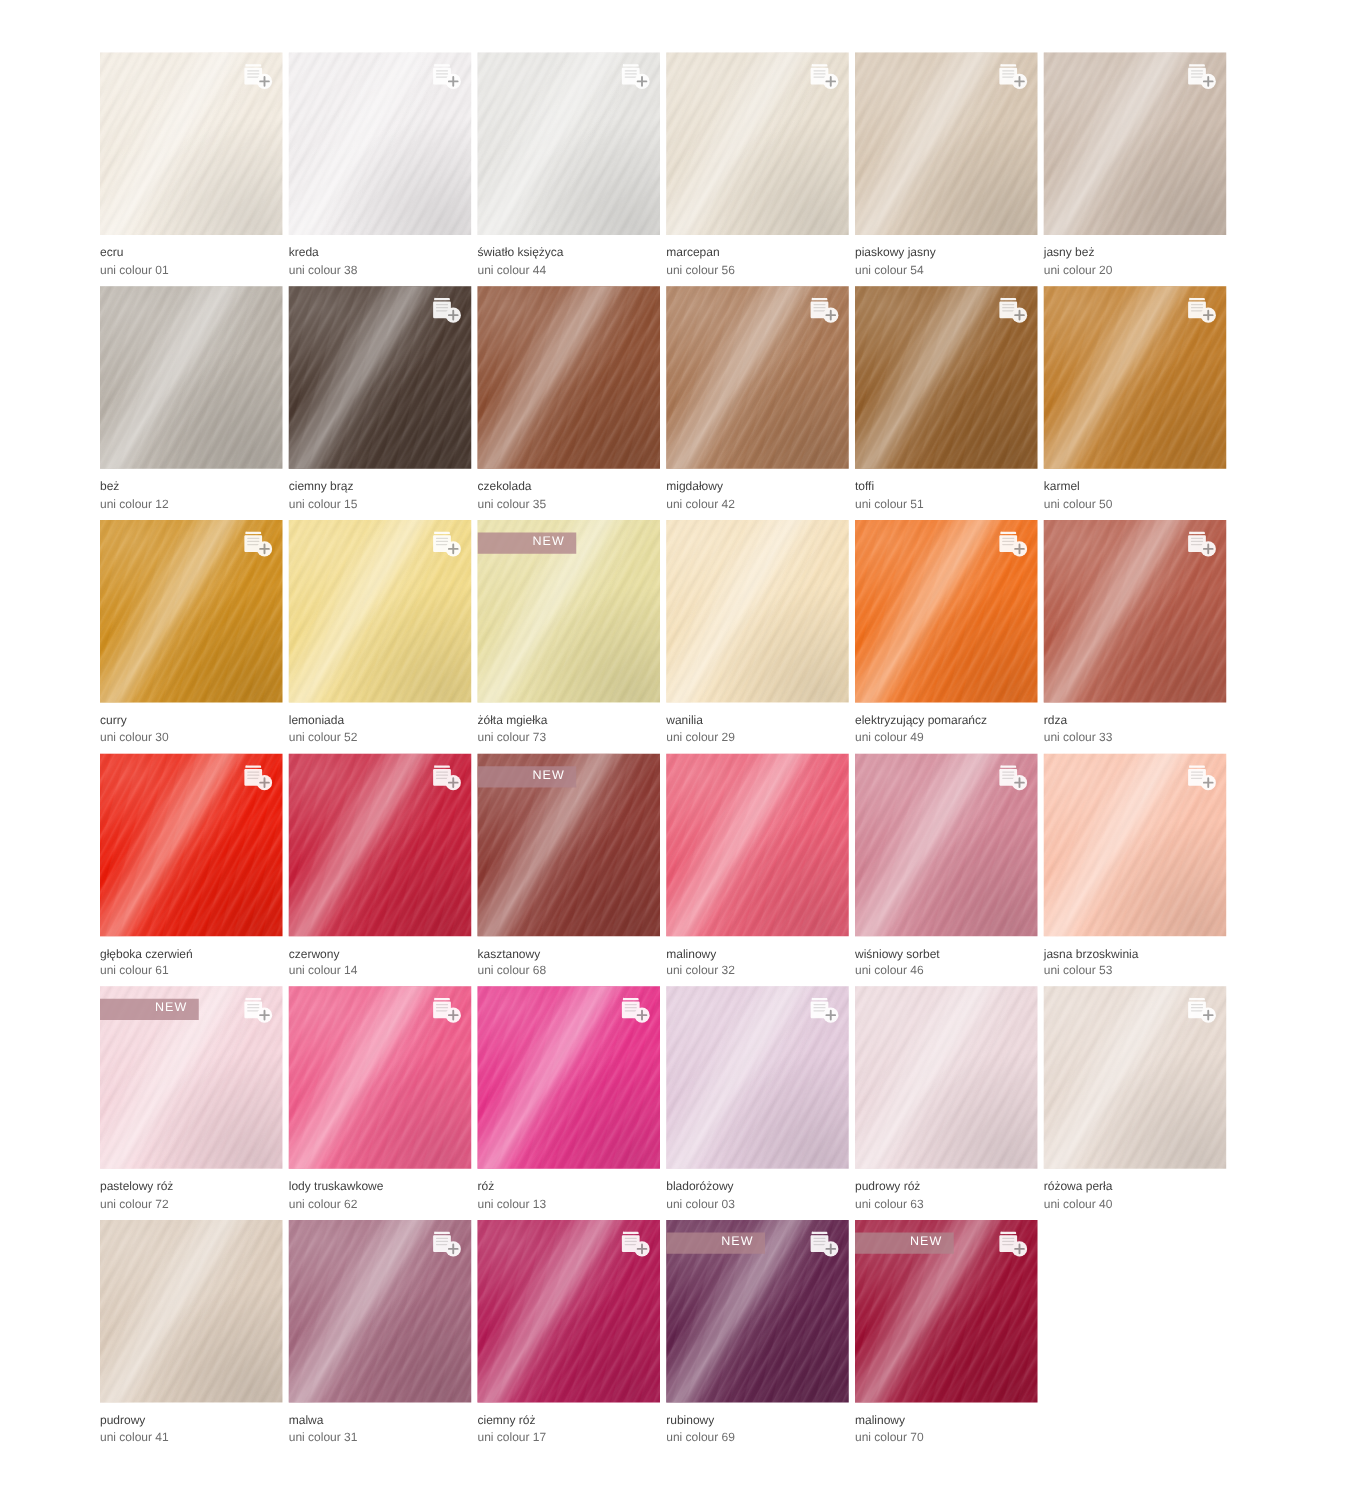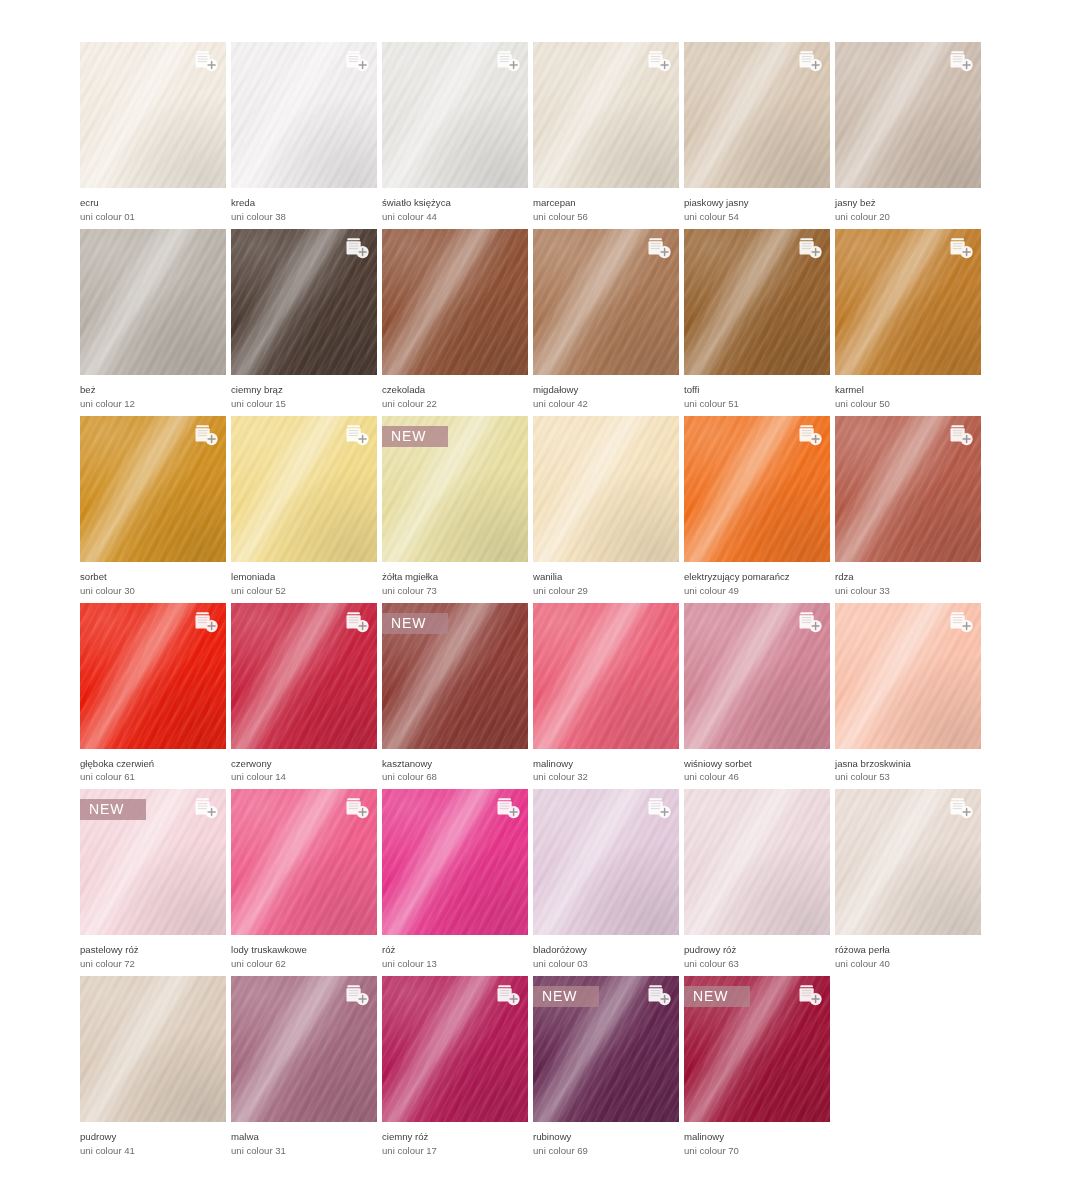--- a/index.html
+++ b/index.html
@@ -79,27 +79,27 @@
     width:30px;
     height:26px;
     opacity:.92;
     cursor:pointer;
   }
   .new-badge{
     position:absolute;
     top:10px;
     left:0px;
     min-width:48px;
-    padding:3px 9px 4px 9px;
+    padding:3px 9px 4px 22px;
     background:rgba(176,132,140,.78);
     color:#ffffff;
-    font-size:14px;
+    font-size:10px;
     letter-spacing:.9px;
     line-height:1;
-    text-align:left;
+    text-align:right;
     font-weight:400;
   }
   .meta{
     padding:9px 0 0 0;
   }
   .name{
     font-size:9.6px;
     color:#3f3f3f;
     line-height:1.35;
     white-space:nowrap;
@@ -263,21 +263,21 @@
   </div>
 
   <div class="cell">
     <div class="swatch" style="background: rgb(141, 79, 51);">
       <div class="fibers"></div>
       <div class="sheen"></div>
 
     </div>
     <div class="meta">
       <div class="name">czekolada</div>
-      <div class="code">uni colour 22</div>
+      <div class="code">uni colour 35</div>
     </div>
   </div>
 
   <div class="cell">
     <div class="swatch" style="background: rgb(169, 119, 84);">
       <div class="fibers"></div>
       <div class="sheen"></div>
 
       <svg class="yarn-icon" viewBox="0 0 30 26" xmlns="http://www.w3.org/2000/svg">
         <path d="M6.5 6.2h12.2c.55 0 1 .45 1 1v11.3c0 .55-.45 1-1 1H6.5c-.55 0-1-.45-1-1V7.2c0-.55.45-1 1-1z" fill="#ffffff"></path>
@@ -338,21 +338,21 @@
 
       <svg class="yarn-icon" viewBox="0 0 30 26" xmlns="http://www.w3.org/2000/svg">
         <path d="M6.5 6.2h12.2c.55 0 1 .45 1 1v11.3c0 .55-.45 1-1 1H6.5c-.55 0-1-.45-1-1V7.2c0-.55.45-1 1-1z" fill="#ffffff"></path>
         <path d="M7.2 3.3h10.8c.5 0 .9.4.9.9v1.1H6.3V4.2c0-.5.4-.9.9-.9z" fill="#ffffff"></path>
         <path d="M8.2 8.6h8.8M8.2 11.1h8.8M8.2 13.6h8.8" stroke="#d8d8d8" stroke-width="1" stroke-linecap="round" opacity=".85"></path>
         <circle cx="21.6" cy="17.1" r="6.1" fill="#ffffff"></circle>
         <path d="M21.6 13.6v7M18.1 17.1h7" stroke="#9a9a9a" stroke-width="1.5" stroke-linecap="round"></path>
       </svg>
     </div>
     <div class="meta">
-      <div class="name">sorbet</div>
+      <div class="name">curry</div>
       <div class="code">uni colour 30</div>
     </div>
   </div>
 
   <div class="cell">
     <div class="swatch" style="background: rgb(243, 220, 138);">
       <div class="fibers"></div>
       <div class="sheen"></div>
 
       <svg class="yarn-icon" viewBox="0 0 30 26" xmlns="http://www.w3.org/2000/svg">

